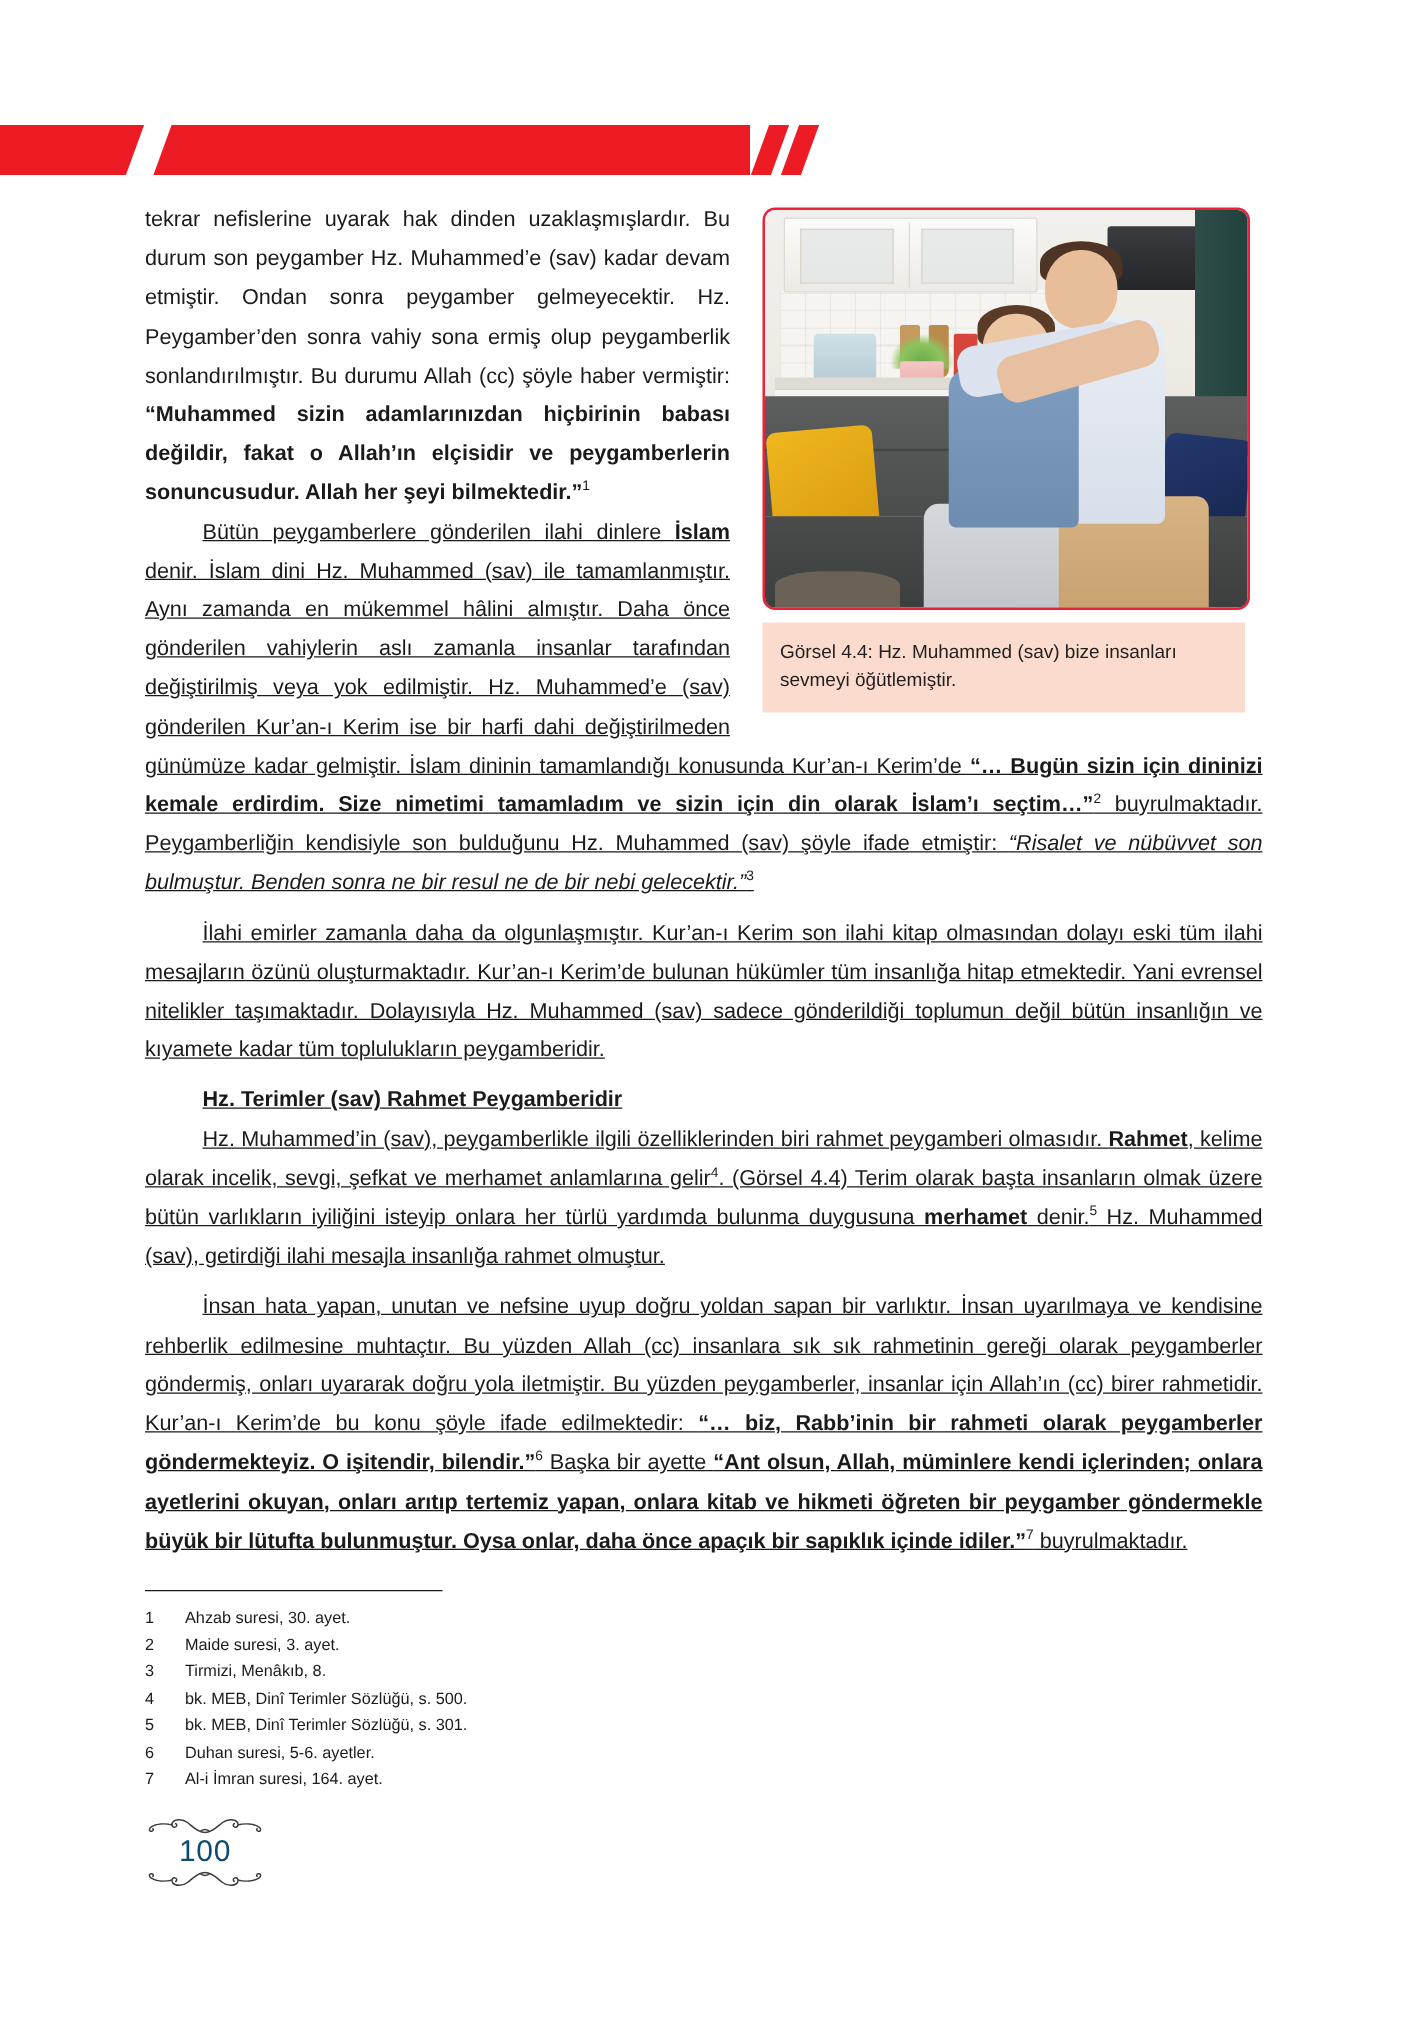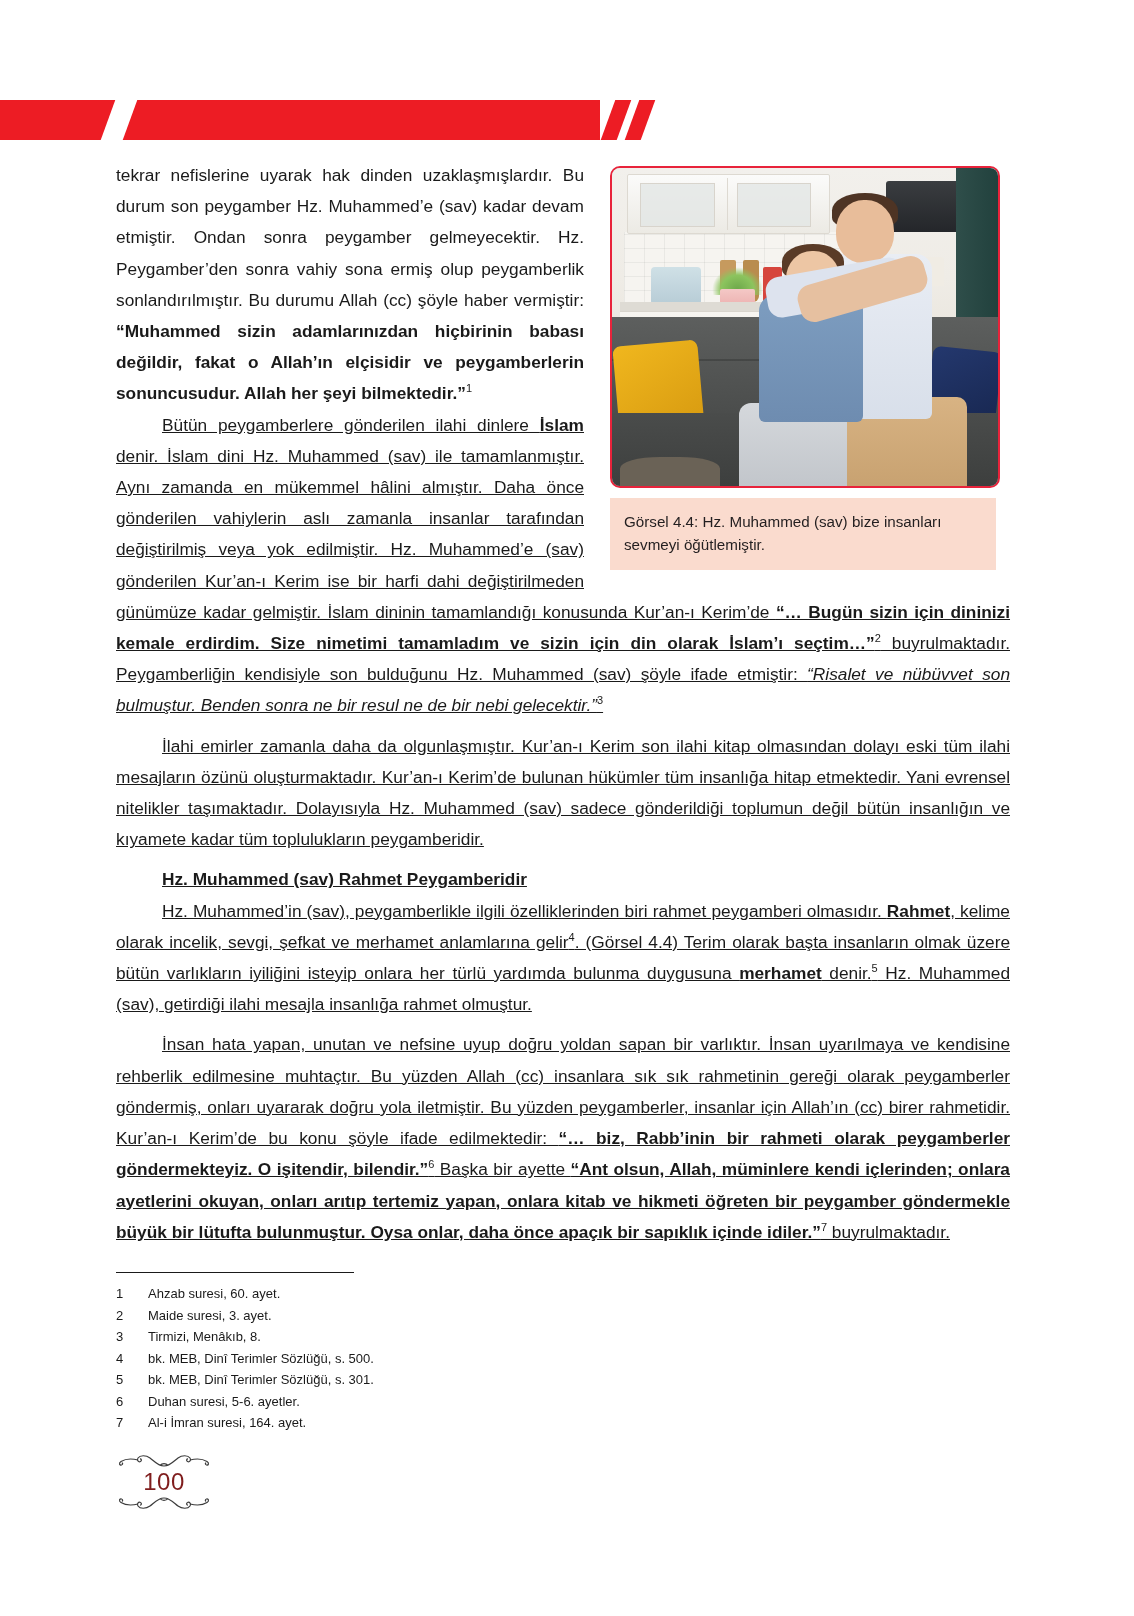--- a/index.html
+++ b/index.html
@@ -303,21 +303,21 @@
   .pagenum {
     position: absolute;
     left: 104px;
     top: 1452px;
     width: 120px;
     text-align: center;
   }
   .pagenum .orn { display: block; line-height: 0; }
   .pagenum .num {
     font-size: 24px;
-    color: #7f1d1d;
+    color: #0c4a6e;
     line-height: 28px;
     letter-spacing: 0.5px;
   }
 </style>
 </head>
 <body>
 
 <div class="header-band">
   <div class="band-main"></div>
   <div class="band-notch"></div>
@@ -374,35 +374,35 @@
   <p class="body"><span>tekrar nefislerine uyarak hak dinden uzaklaşmışlardır. Bu durum son peygamber Hz. Muhammed’e (sav) kadar devam etmiştir. Ondan sonra peygamber gelmeyecektir. Hz. Peygamber’den sonra vahiy sona ermiş olup peygamberlik sonlandırılmıştır. Bu durumu Allah (cc) şöyle haber vermiştir: </span><span class="b">“Muhammed sizin adamlarınızdan hiçbirinin babası değildir, fakat o Allah’ın elçisidir ve peygamberlerin sonuncusudur. Allah her şeyi bilmektedir.”</span><sup>1</sup></p>
 
   <p class="body indent"><span>Bütün peygamberlere gönderilen ilahi dinlere </span><span class="b">İslam</span><span> denir. İslam dini Hz. Muhammed (sav) ile tamamlanmıştır. Aynı zamanda en mükemmel hâlini almıştır. Daha önce gönderilen vahiylerin aslı zamanla insanlar tarafından değiştirilmiş veya yok edilmiştir. Hz. Muhammed’e (sav) gönderilen Kur’an-ı Kerim ise bir harfi dahi değiştirilmeden günümüze kadar gelmiştir. İslam dininin tamamlandığı konusunda Kur’an-ı Kerim’de </span><span class="b">“… Bugün sizin için dininizi kemale erdirdim. Size nimetimi tamamladım ve sizin için din olarak İslam’ı seçtim…”</span><sup>2</sup><span> buyrulmaktadır. Peygamberliğin kendisiyle son bulduğunu  Hz. Muhammed (sav) şöyle ifade etmiştir: </span><span class="i">“Risalet ve nübüvvet son bulmuştur. Benden sonra ne bir resul ne de bir nebi gelecektir.”</span><sup>3</sup></p>
 
   <div class="gap"></div>
 
   <p class="body indent">İlahi emirler zamanla daha da olgunlaşmıştır. Kur’an-ı Kerim son ilahi kitap olmasından dolayı eski tüm ilahi mesajların özünü oluşturmaktadır. Kur’an-ı Kerim’de bulunan hükümler tüm insanlığa hitap etmektedir. Yani evrensel nitelikler taşımaktadır. Dolayısıyla Hz. Muhammed (sav) sadece gönderildiği toplumun değil bütün insanlığın ve kıyamete kadar tüm toplulukların peygamberidir.</p>
 
   <div class="gap"></div>
 
-  <p class="body indent b">Hz. Muhammed (sav) Rahmet Peygamberidir</p>
+  <p class="body indent b">Hz. Terimler (sav) Rahmet Peygamberidir</p>
 
   <p class="body indent"><span>Hz. Muhammed’in (sav), peygamberlikle ilgili özelliklerinden biri rahmet peygamberi olmasıdır. </span><span class="b">Rahmet</span><span>, kelime olarak incelik, sevgi, şefkat ve merhamet anlamlarına gelir</span><sup>4</sup><span>. (Görsel 4.4) Terim olarak başta insanların olmak üzere bütün varlıkların iyiliğini isteyip onlara her türlü yardımda bulunma duygusuna </span><span class="b">merhamet</span><span> denir.</span><sup>5</sup><span> Hz. Muhammed (sav), getirdiği ilahi mesajla insanlığa rahmet olmuştur.</span></p>
 
   <div class="gap"></div>
 
   <p class="body indent"><span>İnsan hata yapan, unutan ve nefsine uyup doğru yoldan sapan bir varlıktır. İnsan uyarılmaya ve kendisine rehberlik edilmesine muhtaçtır. Bu yüzden Allah (cc) insanlara sık sık rahmetinin gereği olarak peygamberler göndermiş, onları uyararak doğru yola iletmiştir. Bu yüzden peygamberler, insanlar için Allah’ın (cc) birer rahmetidir. Kur’an-ı Kerim’de bu konu şöyle ifade edilmektedir: </span><span class="b">“… biz, Rabb’inin bir rahmeti olarak peygamberler göndermekteyiz. O işitendir, bilendir.”</span><sup>6</sup><span> Başka bir ayette </span><span class="b">“Ant olsun, Allah, müminlere kendi içlerinden; onlara ayetlerini okuyan, onları arıtıp tertemiz yapan, onlara kitab ve hikmeti öğreten bir peygamber göndermekle büyük bir lütufta bulunmuştur. Oysa onlar, daha önce apaçık bir sapıklık içinde idiler.”</span><sup>7</sup><span> buyrulmaktadır.</span></p>
 </div>
 
 <div class="footnotes">
   <div class="fn-rule"></div>
   <div id="fn-list">
       <div class="fn-row">
         <span class="fn-num">1</span>
-        <span>Ahzab suresi, 60. ayet.</span>
+        <span>Ahzab suresi, 30. ayet.</span>
       </div>
       <div class="fn-row">
         <span class="fn-num">2</span>
         <span>Maide suresi, 3. ayet.</span>
       </div>
       <div class="fn-row">
         <span class="fn-num">3</span>
         <span>Tirmizi, Menâkıb, 8.</span>
       </div>
       <div class="fn-row">

